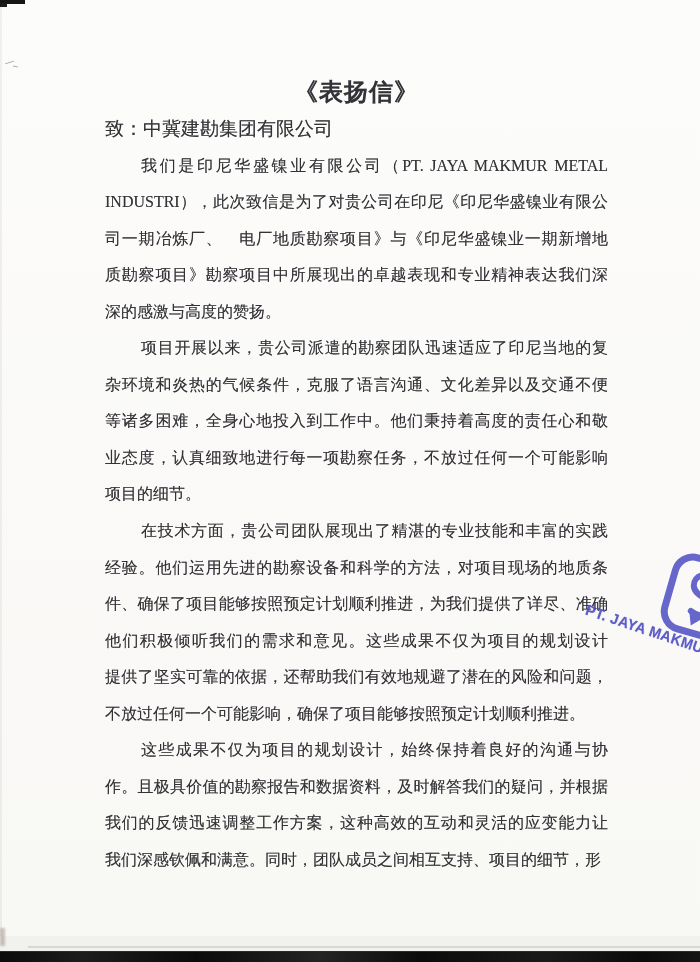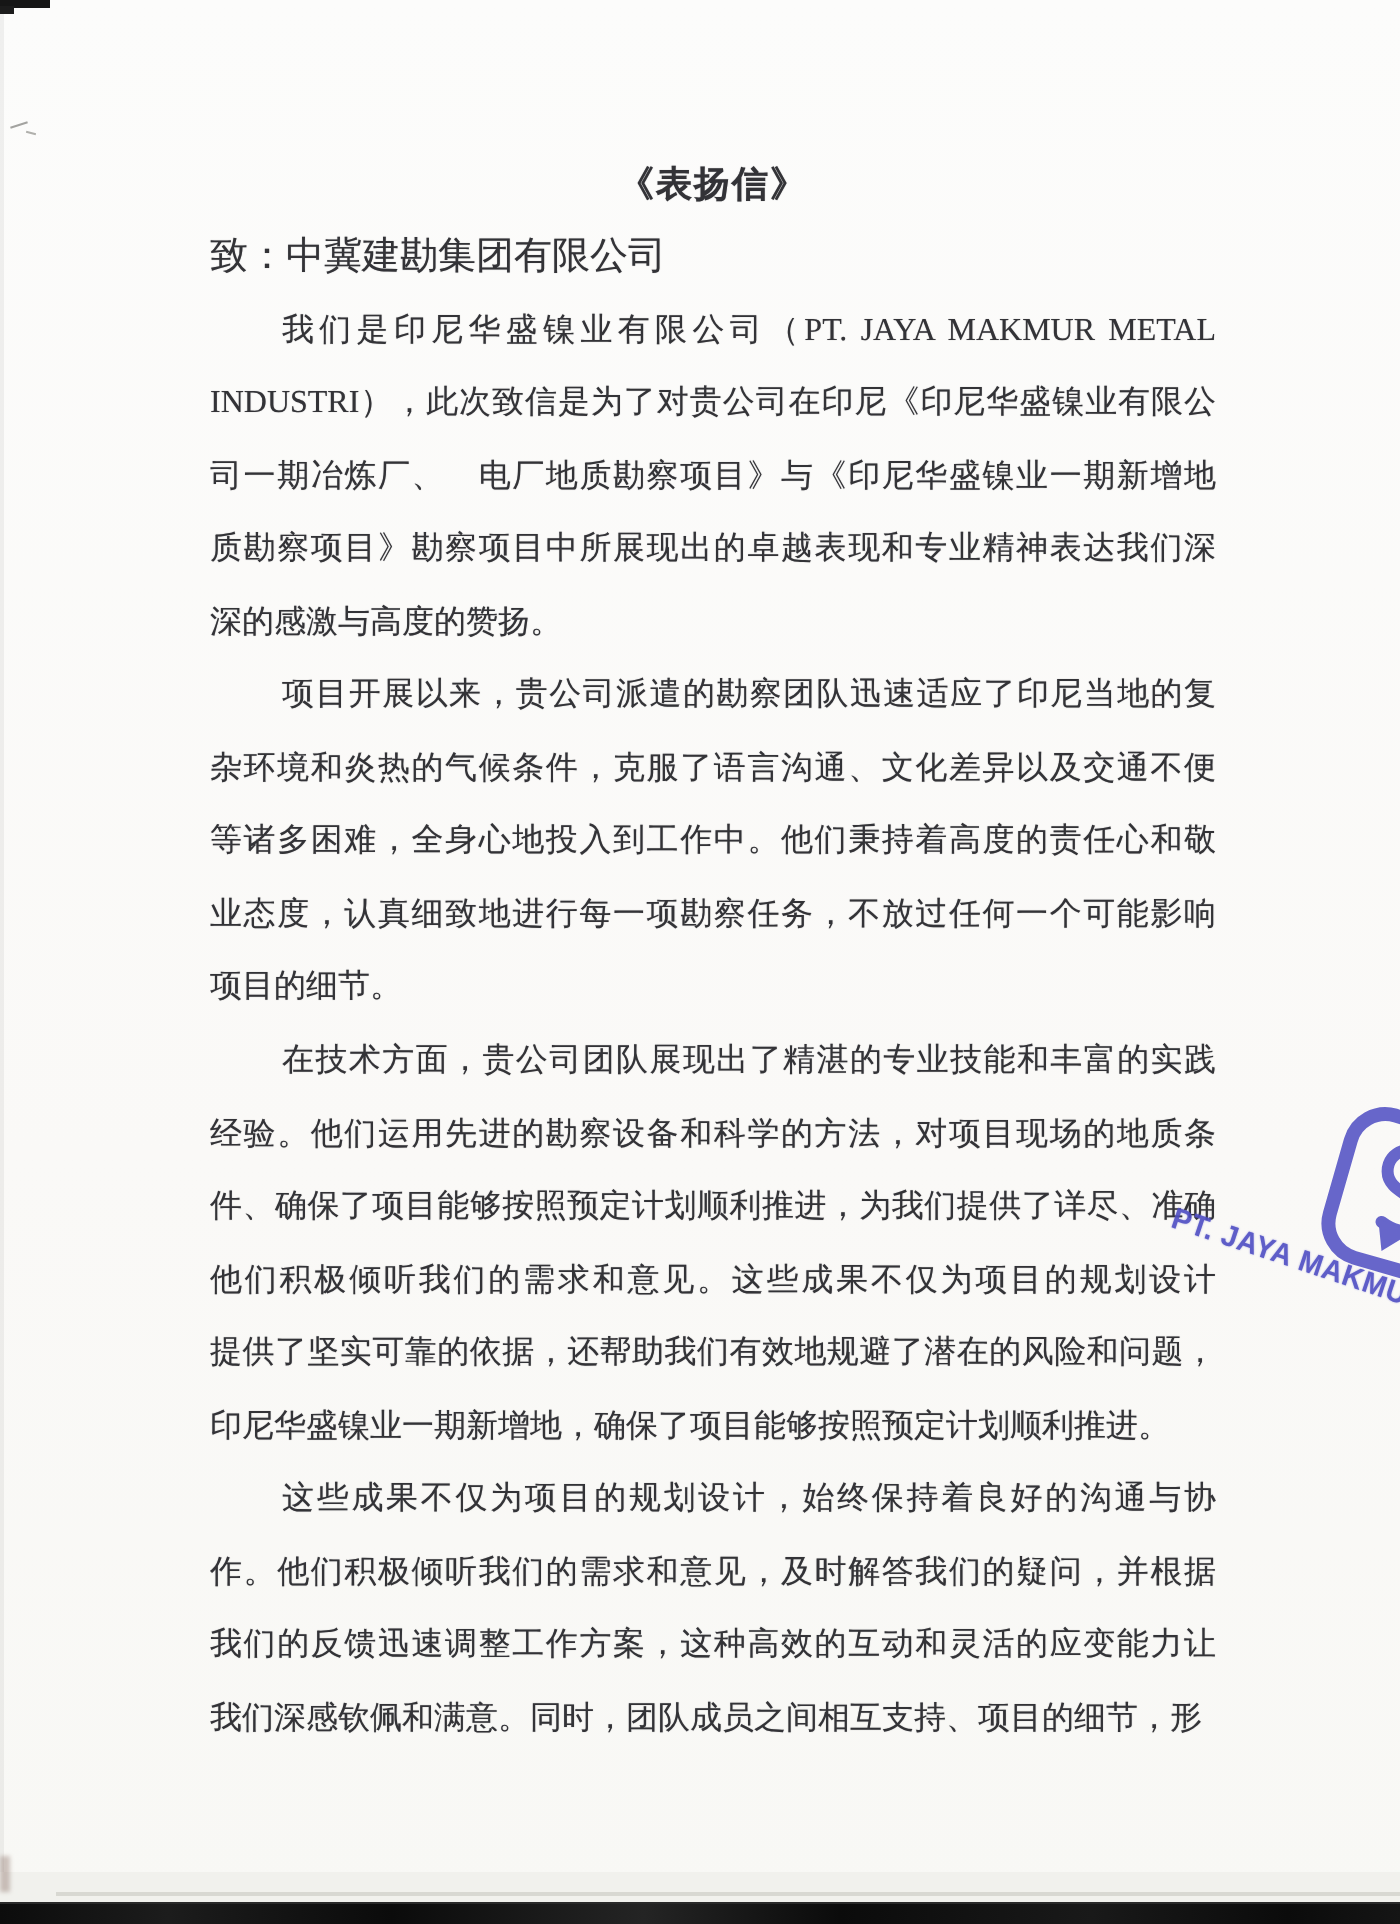--- a/index.html
+++ b/index.html
@@ -9,21 +9,21 @@
     font-family:"Liberation Serif","DejaVu Serif",serif;
   }
   
   .doc{
     position:absolute;left:105px;width:503px;top:74px;
     color:var(--ink,#333337);
     text-shadow:0 0 .5px rgba(45,45,50,.45);
   }
   .title{
     height:37px;line-height:37px;text-align:center;
-    font-size:18px;font-weight:600;letter-spacing:1px;white-space:nowrap;
+    font-size:24px;font-weight:600;letter-spacing:1px;white-space:nowrap;
   }
   .recipient{
     height:36.55px;line-height:36.55px;font-size:19px;white-space:nowrap;
   }
   .para{margin:0;}
   .line{
     height:36.55px;line-height:36.55px;font-size:16px;
     text-align:justify;text-align-last:justify;
     word-break:break-all;overflow:hidden;white-space:nowrap;
   }
@@ -81,25 +81,25 @@
           <div class="line">等诸多困难，全身心地投入到工作中。他们秉持着高度的责任心和敬</div>
           <div class="line">业态度，认真细致地进行每一项勘察任务，不放过任何一个可能影响</div>
           <div class="line last">项目的细节。</div>
         </div>
         <div class="para">
           <div class="line first">在技术方面，贵公司团队展现出了精湛的专业技能和丰富的实践</div>
           <div class="line">经验。他们运用先进的勘察设备和科学的方法，对项目现场的地质条</div>
           <div class="line">件、确保了项目能够按照预定计划顺利推进，为我们提供了详尽、准确</div>
           <div class="line">他们积极倾听我们的需求和意见。这些成果不仅为项目的规划设计</div>
           <div class="line">提供了坚实可靠的依据，还帮助我们有效地规避了潜在的风险和问题，</div>
-          <div class="line last">印尼华盛镍业一期新增地，确保了项目能够按照预定计划顺利推进。</div>
+          <div class="line last">不放过任何一个可能影响，确保了项目能够按照预定计划顺利推进。</div>
         </div>
         <div class="para">
           <div class="line first">这些成果不仅为项目的规划设计，始终保持着良好的沟通与协</div>
-          <div class="line">作。他们积极倾听我们的需求和意见，及时解答我们的疑问，并根据</div>
+          <div class="line">作。且极具价值的勘察报告和数据资料，及时解答我们的疑问，并根据</div>
           <div class="line">我们的反馈迅速调整工作方案，这种高效的互动和灵活的应变能力让</div>
           <div class="line last">我们深感钦佩和满意。同时，团队成员之间相互支持、项目的细节，形</div>
         </div>
       </div>
   </div>
 
   <svg class="stamp-logo" width="80" height="92" viewBox="0 0 80 92">
     <rect x="6" y="7" width="64" height="74" rx="18" fill="none" stroke="#4e4dc3" stroke-width="7" opacity="1"></rect>
     <path d="M52 23 C36 16 25 25 28 35 C31 45 46 42 50 50 C54 58 45 65 32 60" fill="none" stroke="#4e4dc3" stroke-width="6" stroke-linecap="round"></path>
     <polygon points="30,59 48,61 36,74" fill="#4e4dc3"></polygon>

